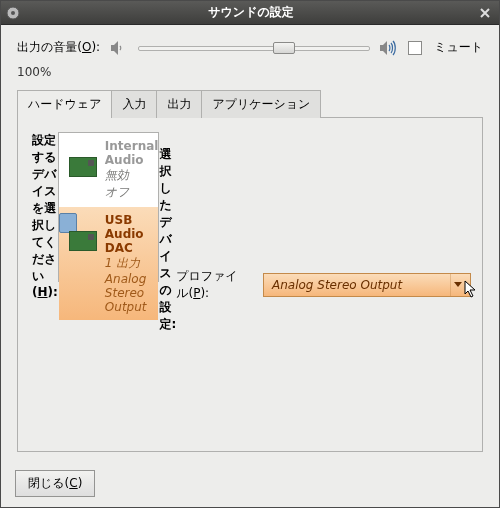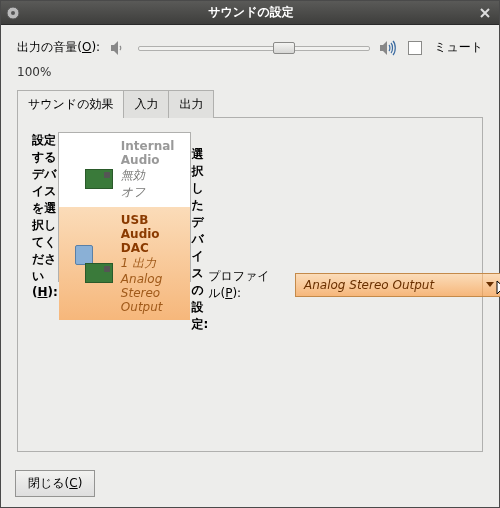--- a/index.html
+++ b/index.html
@@ -24,21 +24,21 @@
 
     .tabs{display:flex;position:relative;top:1px}
     .tab{padding:5px 10px;border:1px solid #b0b0ae;background:#e0e0de;border-bottom:none;cursor:pointer;position:relative}
     .tab+.tab{margin-left:-1px}
     .tab.active{background:#ededeb;z-index:2}
     .tabpanel{border:1px solid #b0b0ae;padding:14px;flex:1;display:flex;flex-direction:row;min-height:0}
 
     .section-label{font-weight:bold;margin-bottom:8px}
     .section-label .u{text-decoration:underline}
     .devlist{border:1px solid #b0b0ae;background:#fff;height:150px}
-    .devrow{display:flex;padding:6px 16px;gap:8px;align-items:center}
+    .devrow{display:flex;padding:6px 0;gap:8px;align-items:flex-start}
     .devrow.selected{background:linear-gradient(#fbdcb9,#f6b77b)}
     .devicon{width:38px;height:38px;position:relative;flex-shrink:0}
     .devicon .card{position:absolute;bottom:0;right:0;width:28px;height:20px;background:#3a7a3a;border:1px solid #2a5a2a}
     .devicon .card::after{content:'';position:absolute;right:2px;top:2px;width:6px;height:6px;background:#555;border-radius:1px}
     .devicon.usb .spk2{position:absolute;top:0;left:0;width:18px;height:20px;background:#8ab0d6;border:1px solid #5a80a6;border-radius:2px}
     .devrow .title{font-weight:bold;color:#2a2a2a}
     .devrow .sub{color:#7a7a78;font-style:italic}
     .devrow.inactive .title{color:#999}
     .devrow.selected .title{color:#8a3a00}
     .devrow.selected .sub{color:#a05a1a;font-style:italic}
@@ -99,23 +99,24 @@
           </svg>
       </span>
       <label class="mute-chk">
         <span class="chk"></span>
         <span>ミュート</span>
       </label>
     </div>
     <div class="pct">100%</div>
 
     <div class="tabs">
-      <div class="tab active">サウンドの効果</div>
+      <div class="tab active">ハードウェア</div>
       <div class="tab">入力</div>
       <div class="tab">出力</div>
+      <div class="tab">アプリケーション</div>
     </div>
 
     <div class="tabpanel">
       <div class="section-label">
         <span>設定するデバイスを選択してください(</span><span class="u">H</span><span>):</span>
       </div>
       <div class="devlist">
         <div class="devrow inactive">
           <div class="devicon">
               <div class="card"></div>

